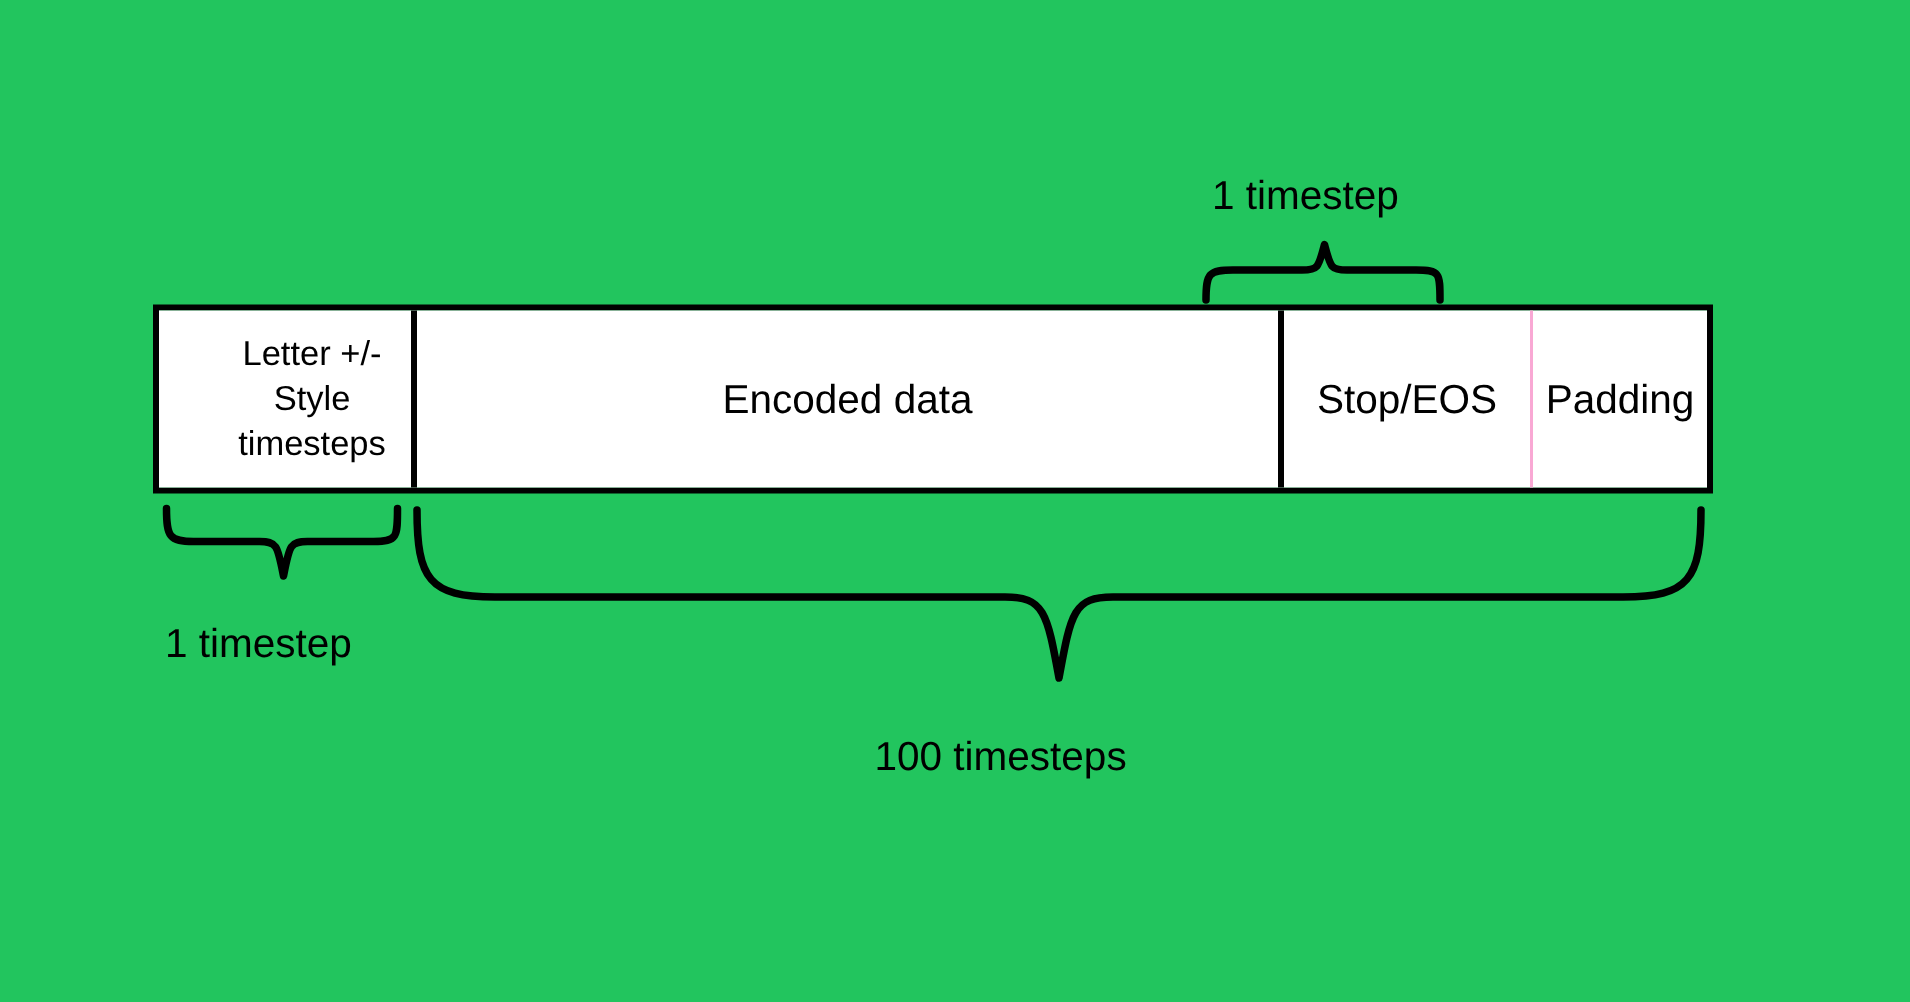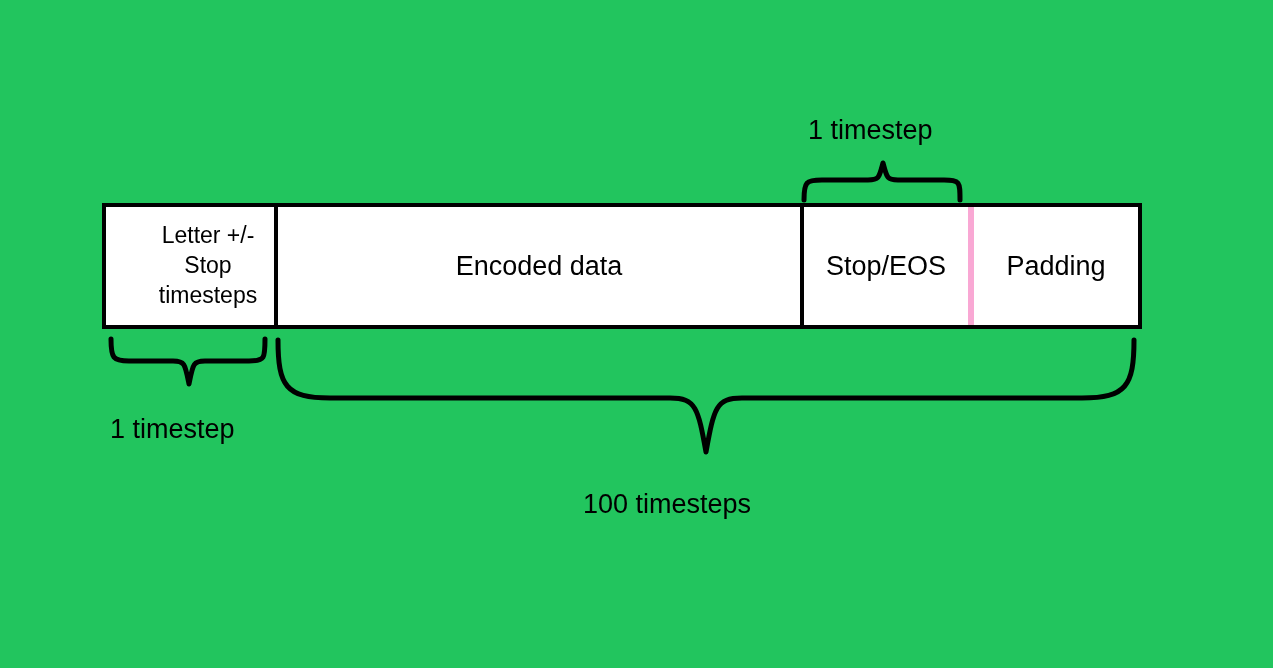--- a/index.html
+++ b/index.html
@@ -41,24 +41,24 @@
     font-size: 27px;
     line-height: 1.28;
     color: #000000;
     background: #ffffff;
     padding: 0 4px;
   }
   .seg.divider-left {
     border-left: 4px solid #000000;
   }
   .seg.divider-left-thick {
-    border-left: 6px solid #f9a8d4;
+    border-left: 2px solid #f9a8d4;
   }
   .seg-letter   { width: 168px; font-size: 23px; line-height: 1.30; padding-left: 40px; }
-  .seg-encoded  { width: 526px; }
+  .seg-encoded  { width: 578px; }
   .seg-stop     { width: 168px; }
   .seg-padding  { flex: 1 1 auto; }
 
   
   .brace-svg {
     position: absolute;
     overflow: visible;
     pointer-events: none;
   }
   .brace-path {
@@ -99,21 +99,21 @@
              C 160 20, 160 22, 160 40"></path>
   </svg>
 
   <div class="label" id="label-top-timestep">1 timestep</div>
 
   <div class="seq-bar">
 
     <div class="seg seg-letter">
       <span>
         <span>Letter +/-</span><br>
-        <span>Stop</span><br>
+        <span>Style</span><br>
         <span>timesteps</span>
       </span>
     </div>
 
     <div class="seg seg-encoded divider-left">
       <span>Encoded data</span>
     </div>
 
     <div class="seg seg-stop divider-left">
       <span>Stop/EOS</span>

